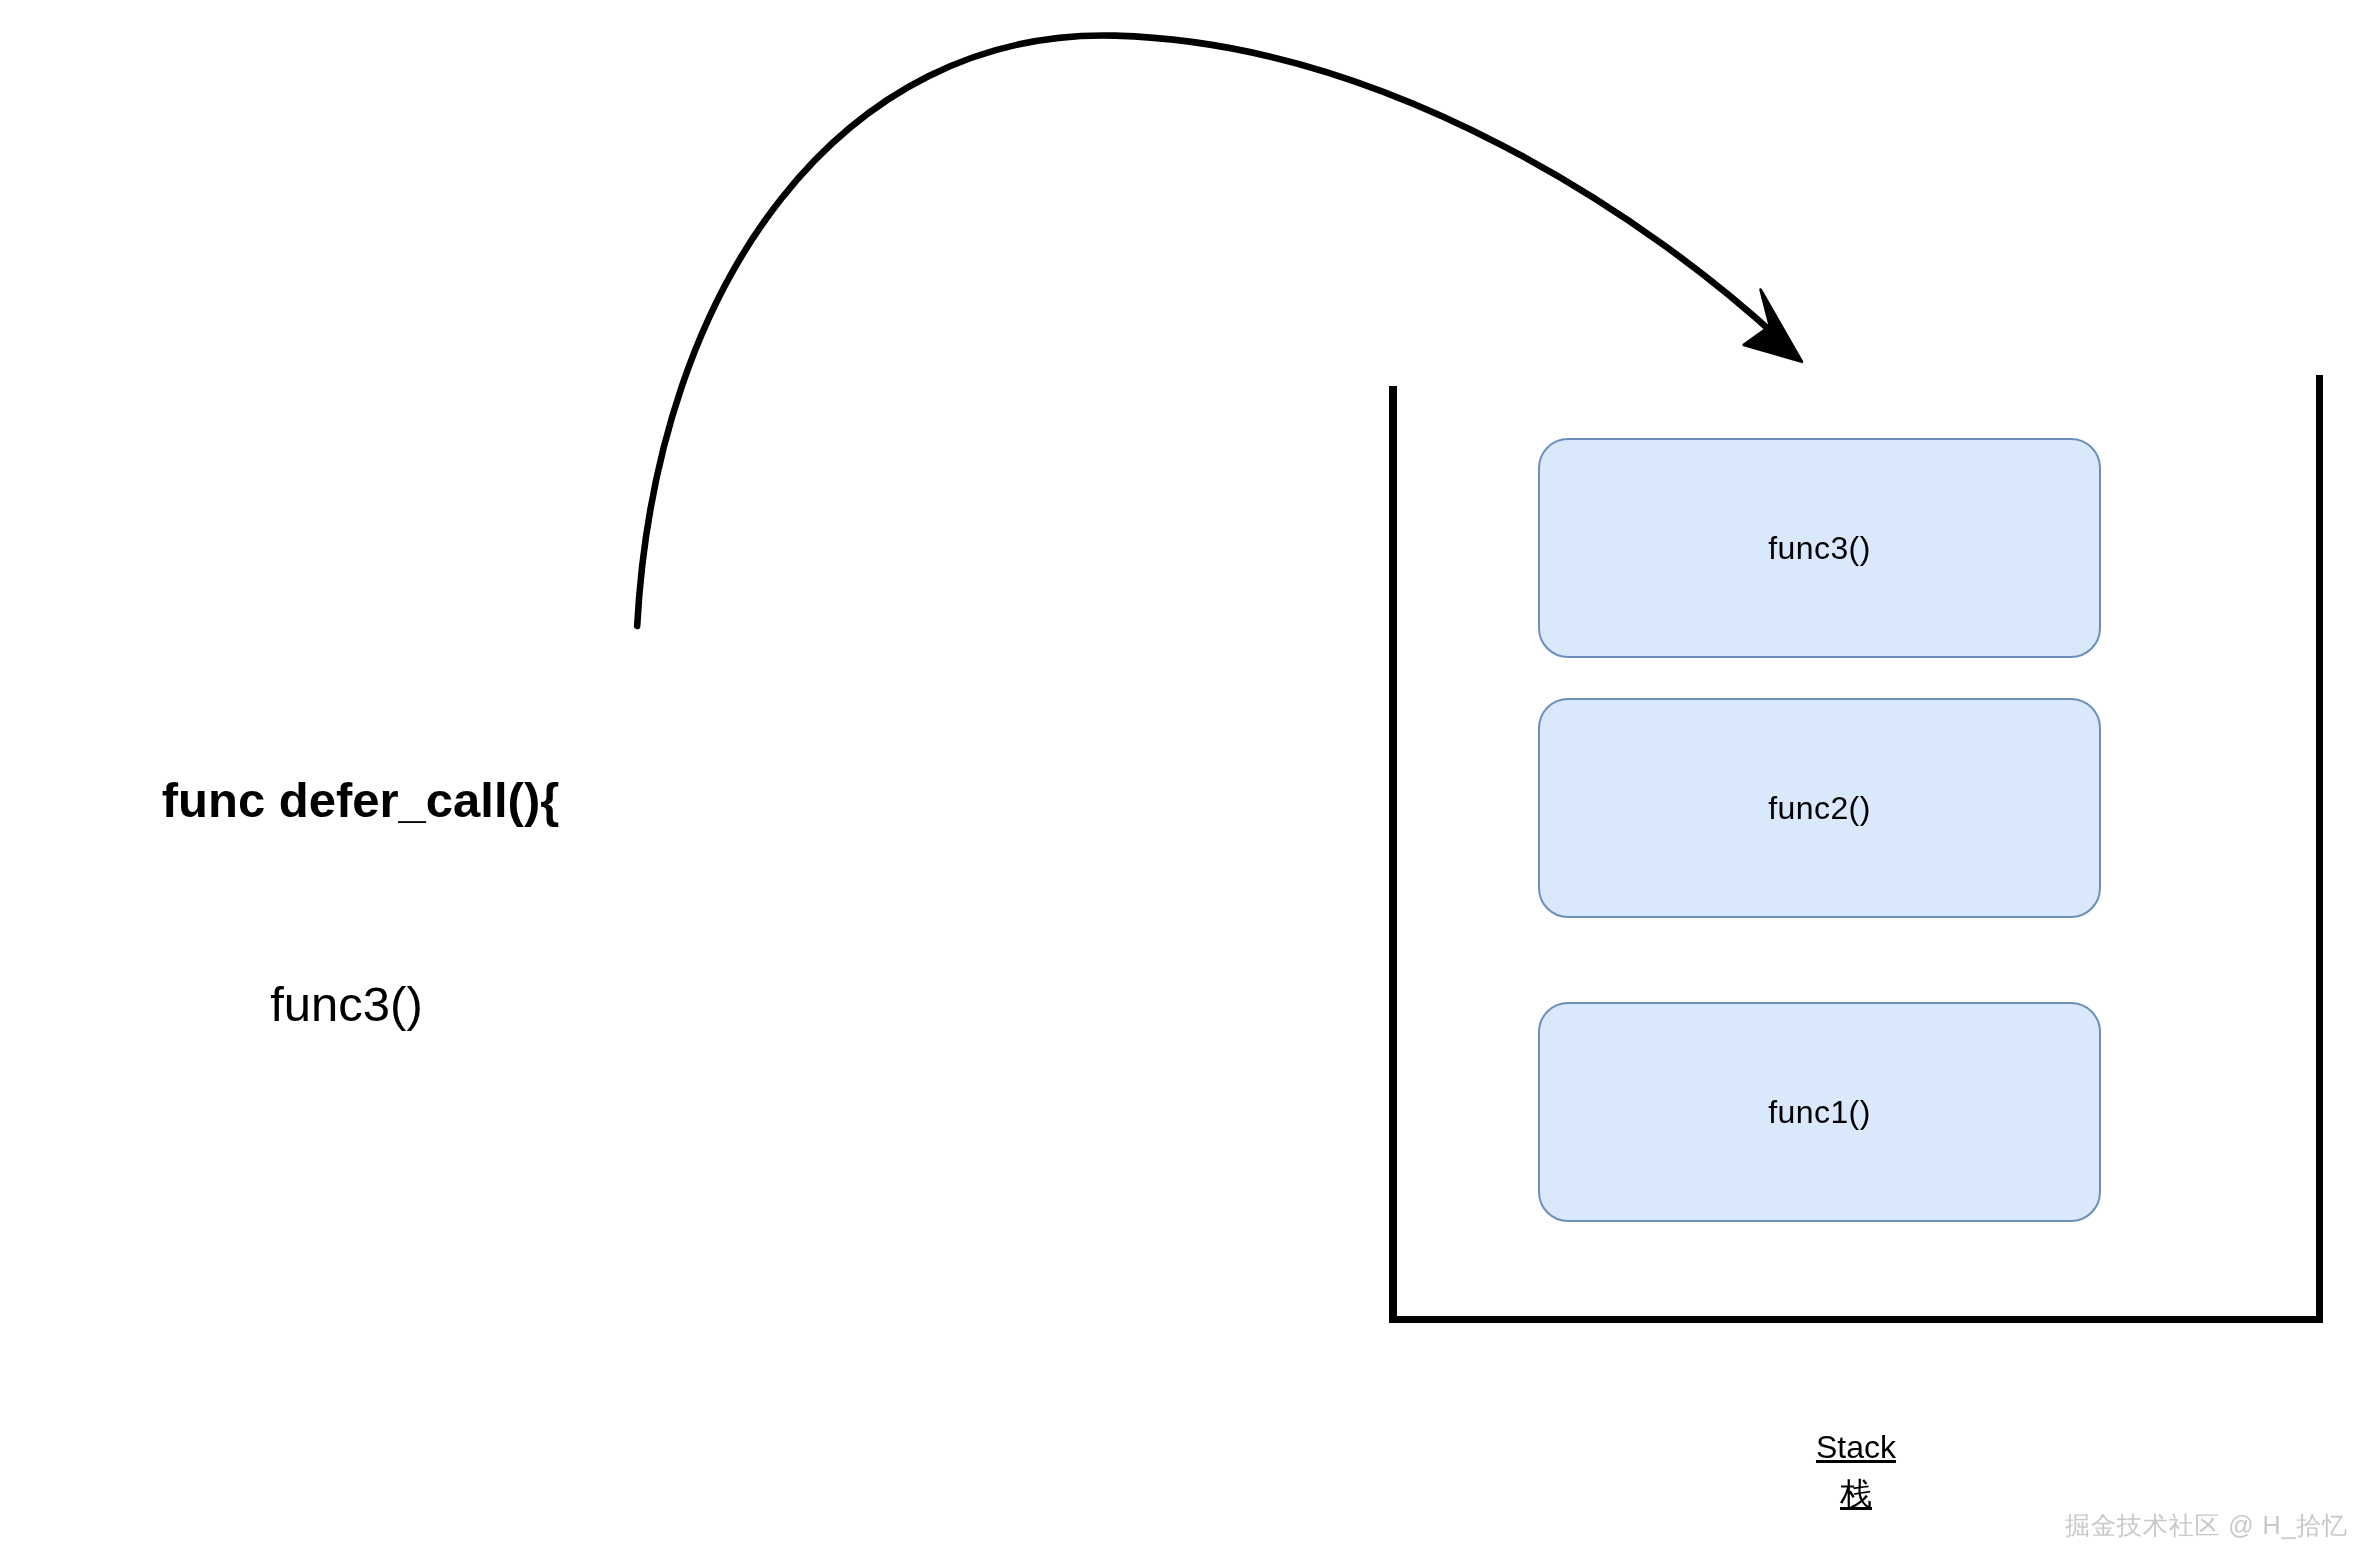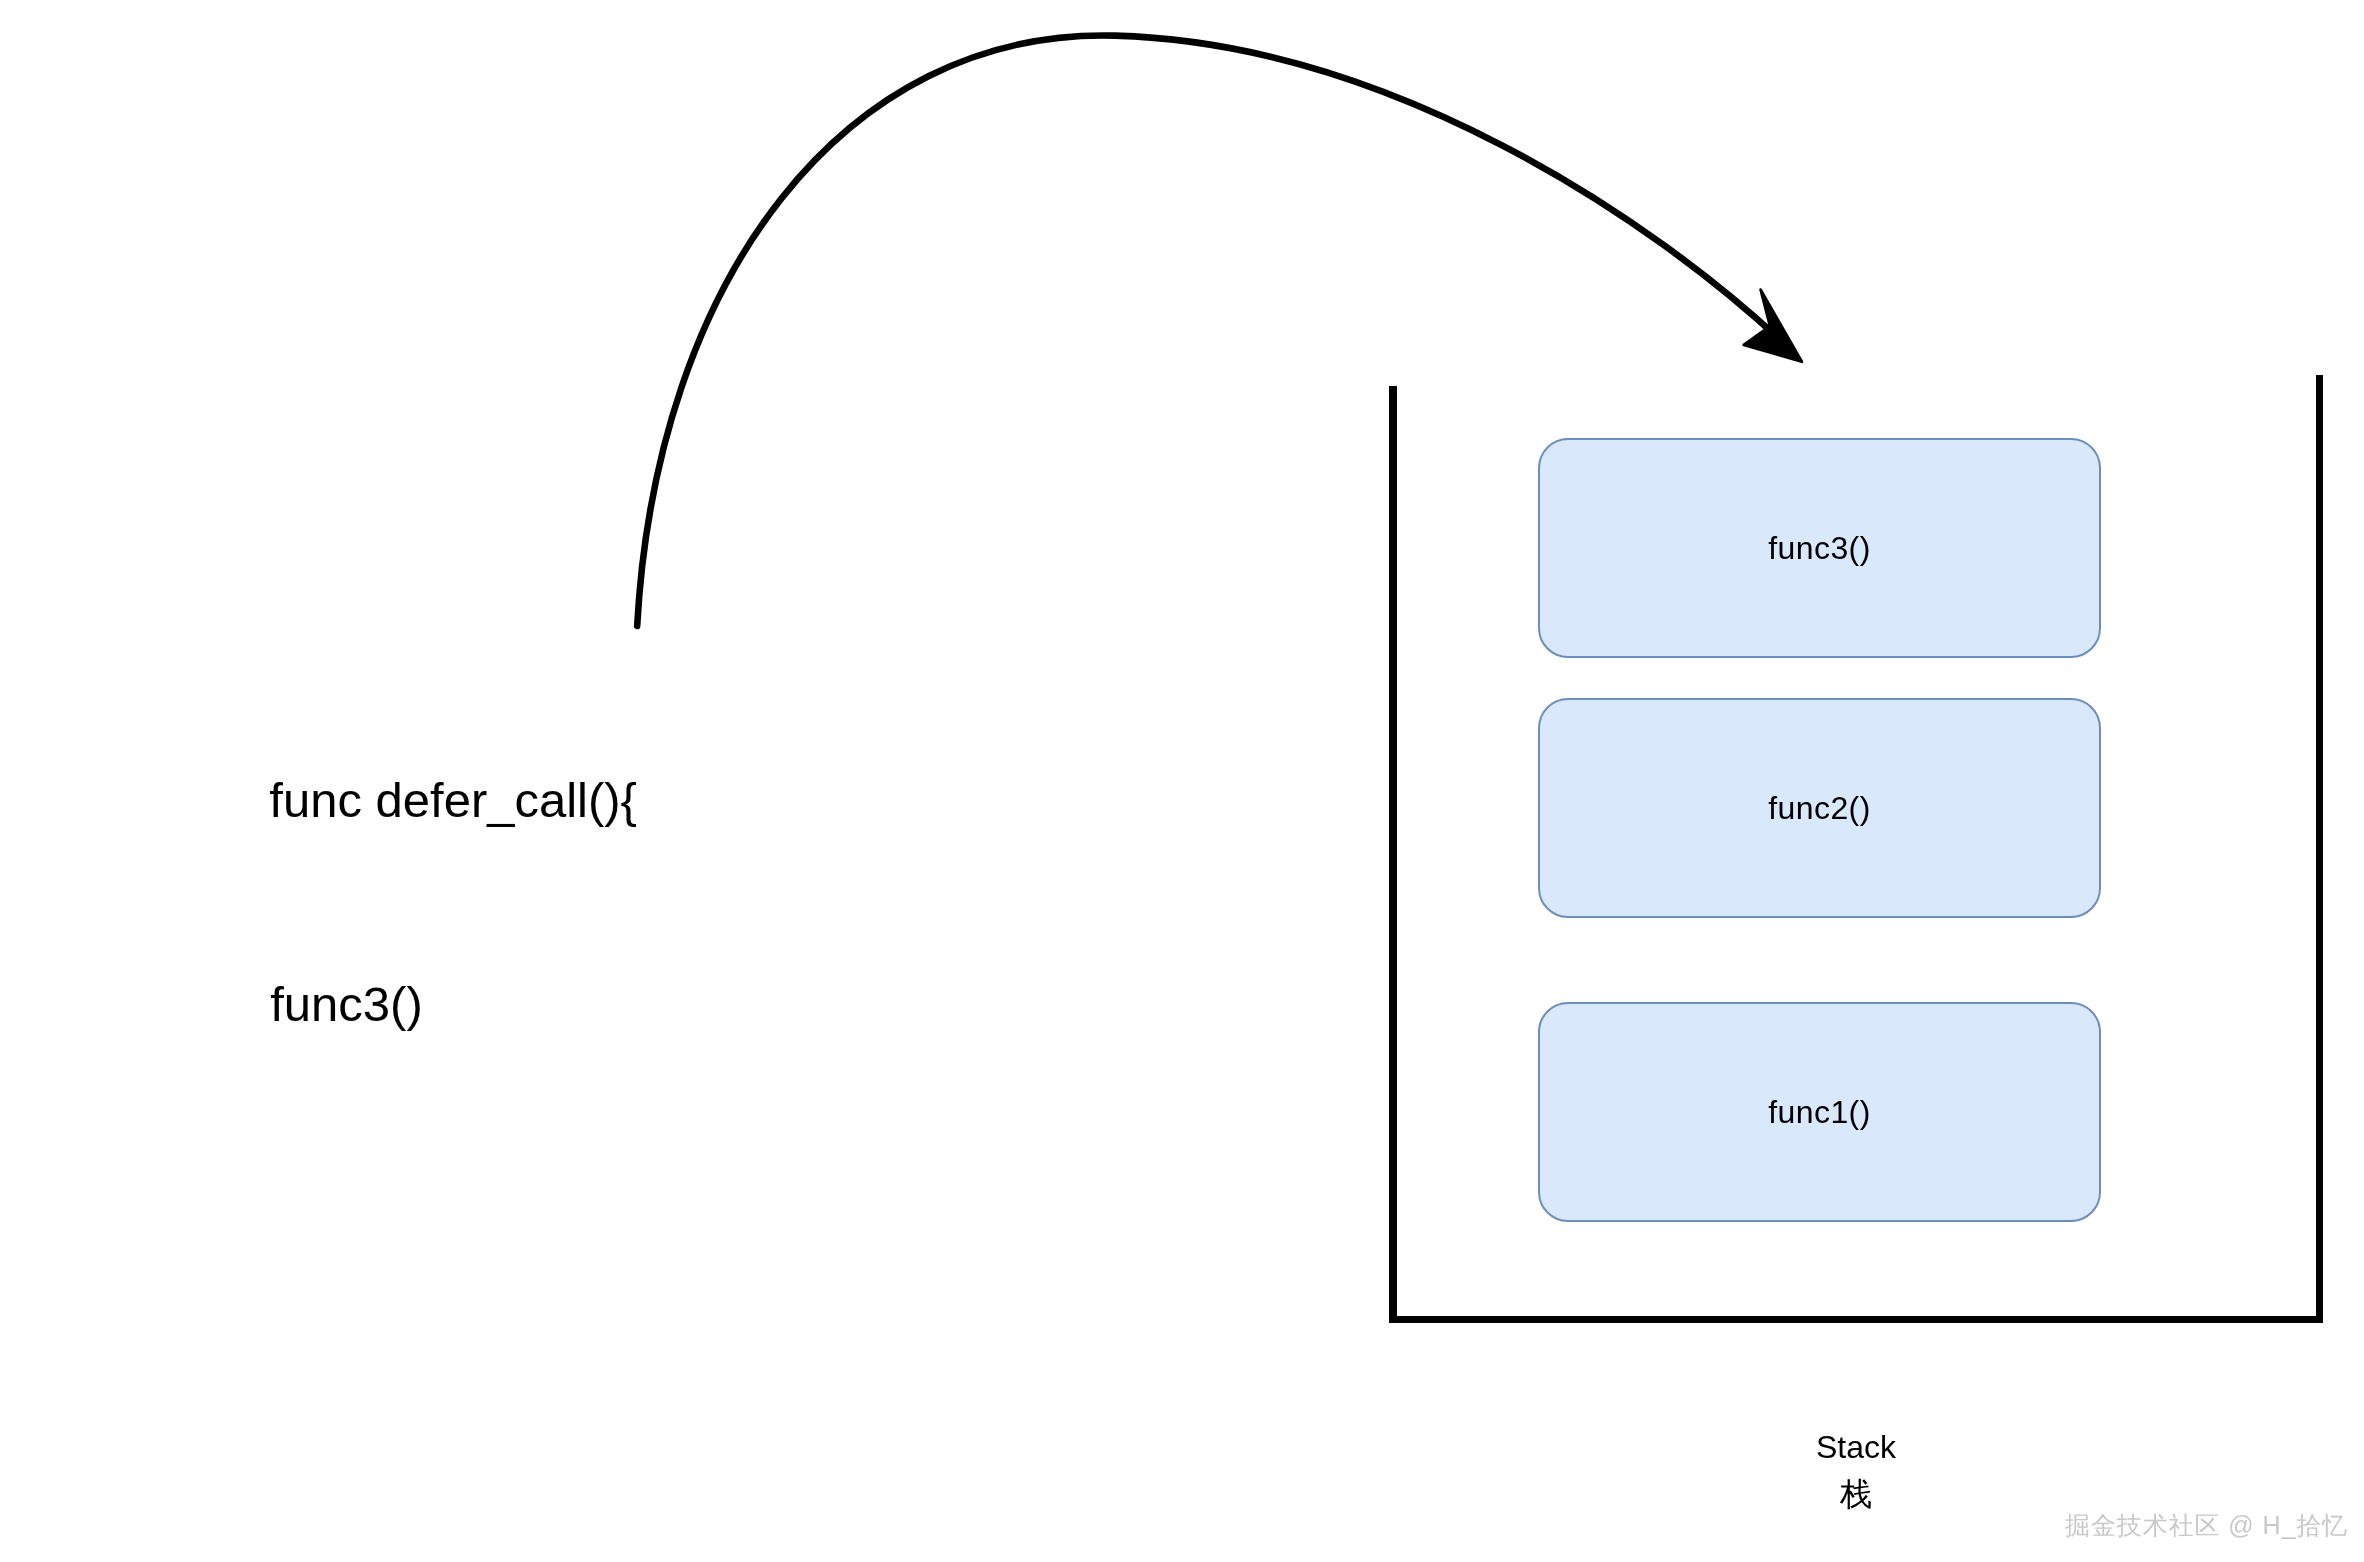--- a/index.html
+++ b/index.html
@@ -27,22 +27,23 @@
     text-align: center;
     color: #000000;
     font-size: 49px;
     line-height: 68px;
     white-space: pre;
   }
   #code-block .code-line {
     display: block;
   }
   #code-block .code-line.first {
-    text-align: right;
+    text-align: center;
     padding-left: 28px;
+    font-weight: bold;
   }
 
   
   #flow-arrow {
     position: absolute;
     left: 0;
     top: 0;
     width: 2365px;
     height: 1563px;
     pointer-events: none;
@@ -102,21 +103,21 @@
   #stack-caption {
     position: absolute;
     left: 1389px;
     top: 1424px;
     width: 934px;
     text-align: center;
     font-size: 32px;
     line-height: 47px;
     color: #000000;
   }
-  #stack-caption .caption-line { display: block; }
+  #stack-caption .caption-line { display: block; text-decoration: underline; }
 
   
   #watermark {
     position: absolute;
     right: 17px;
     bottom: 20.6px;
     font-size: 25px;
     color: #c8c8c8;
     letter-spacing: 0.9px;
     white-space: nowrap;

